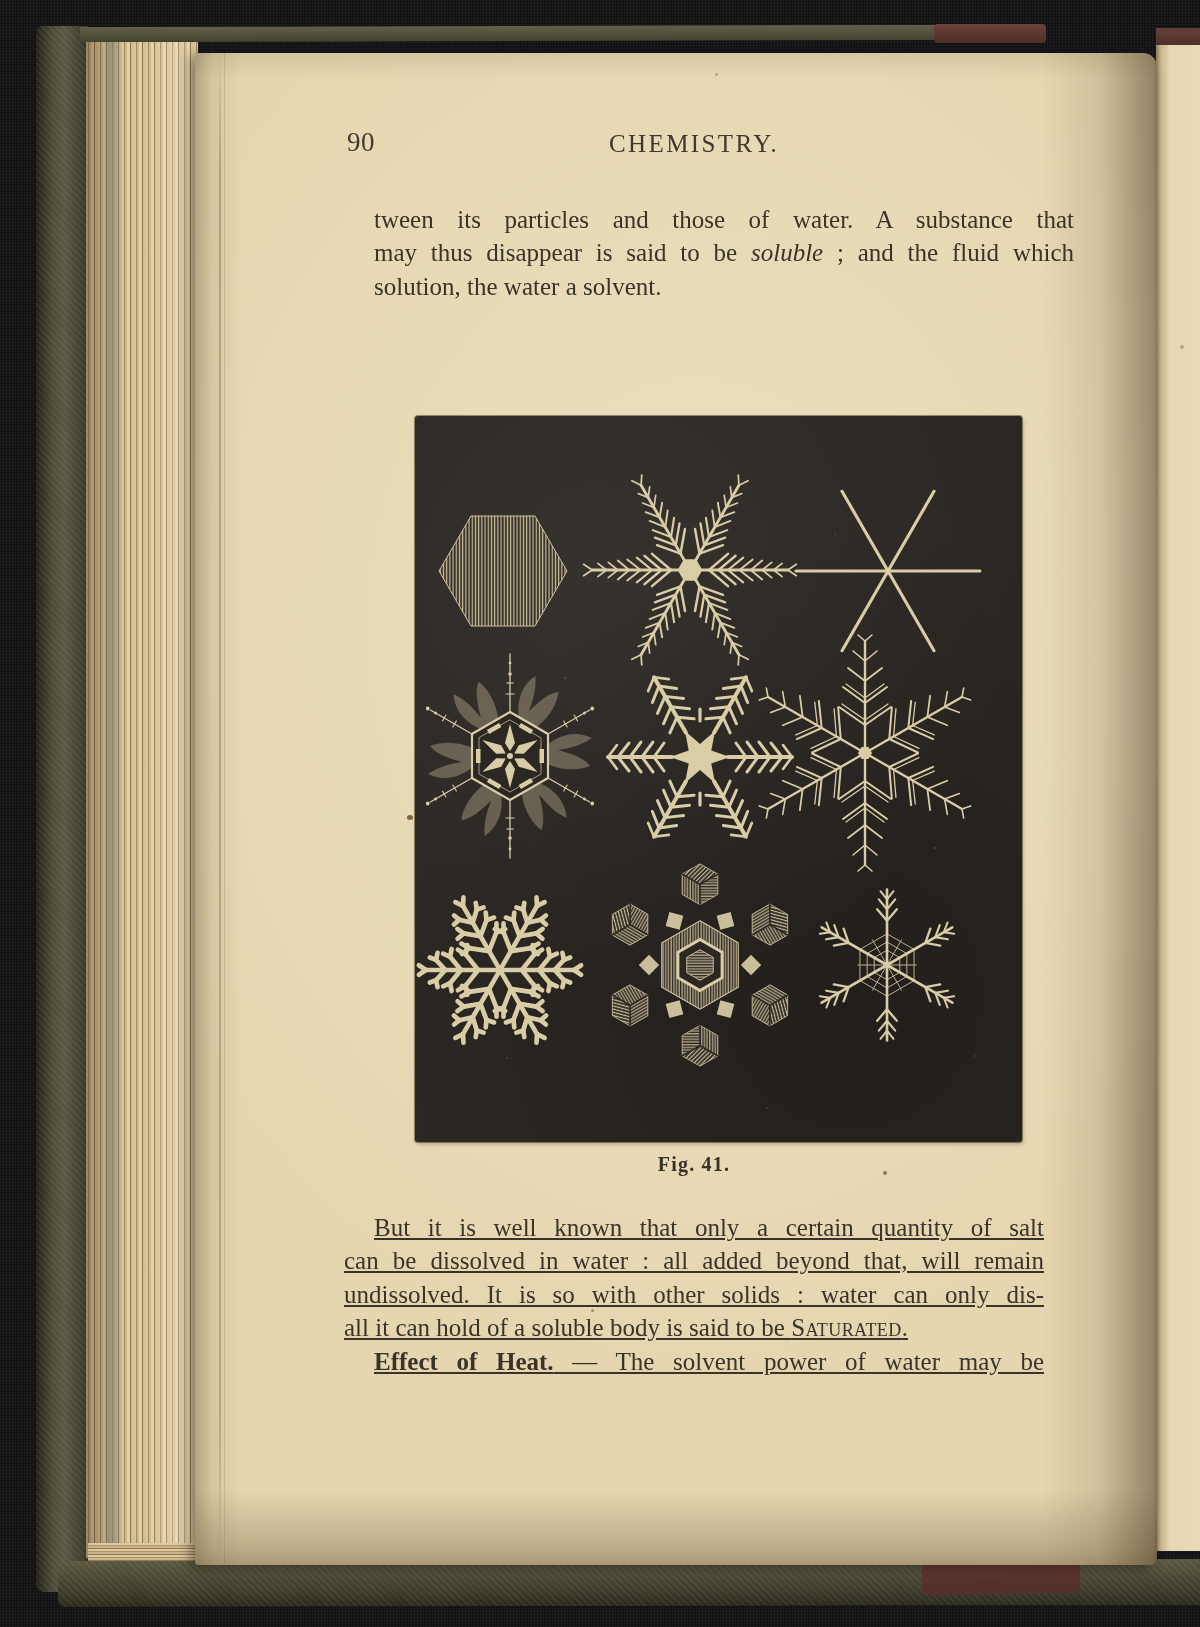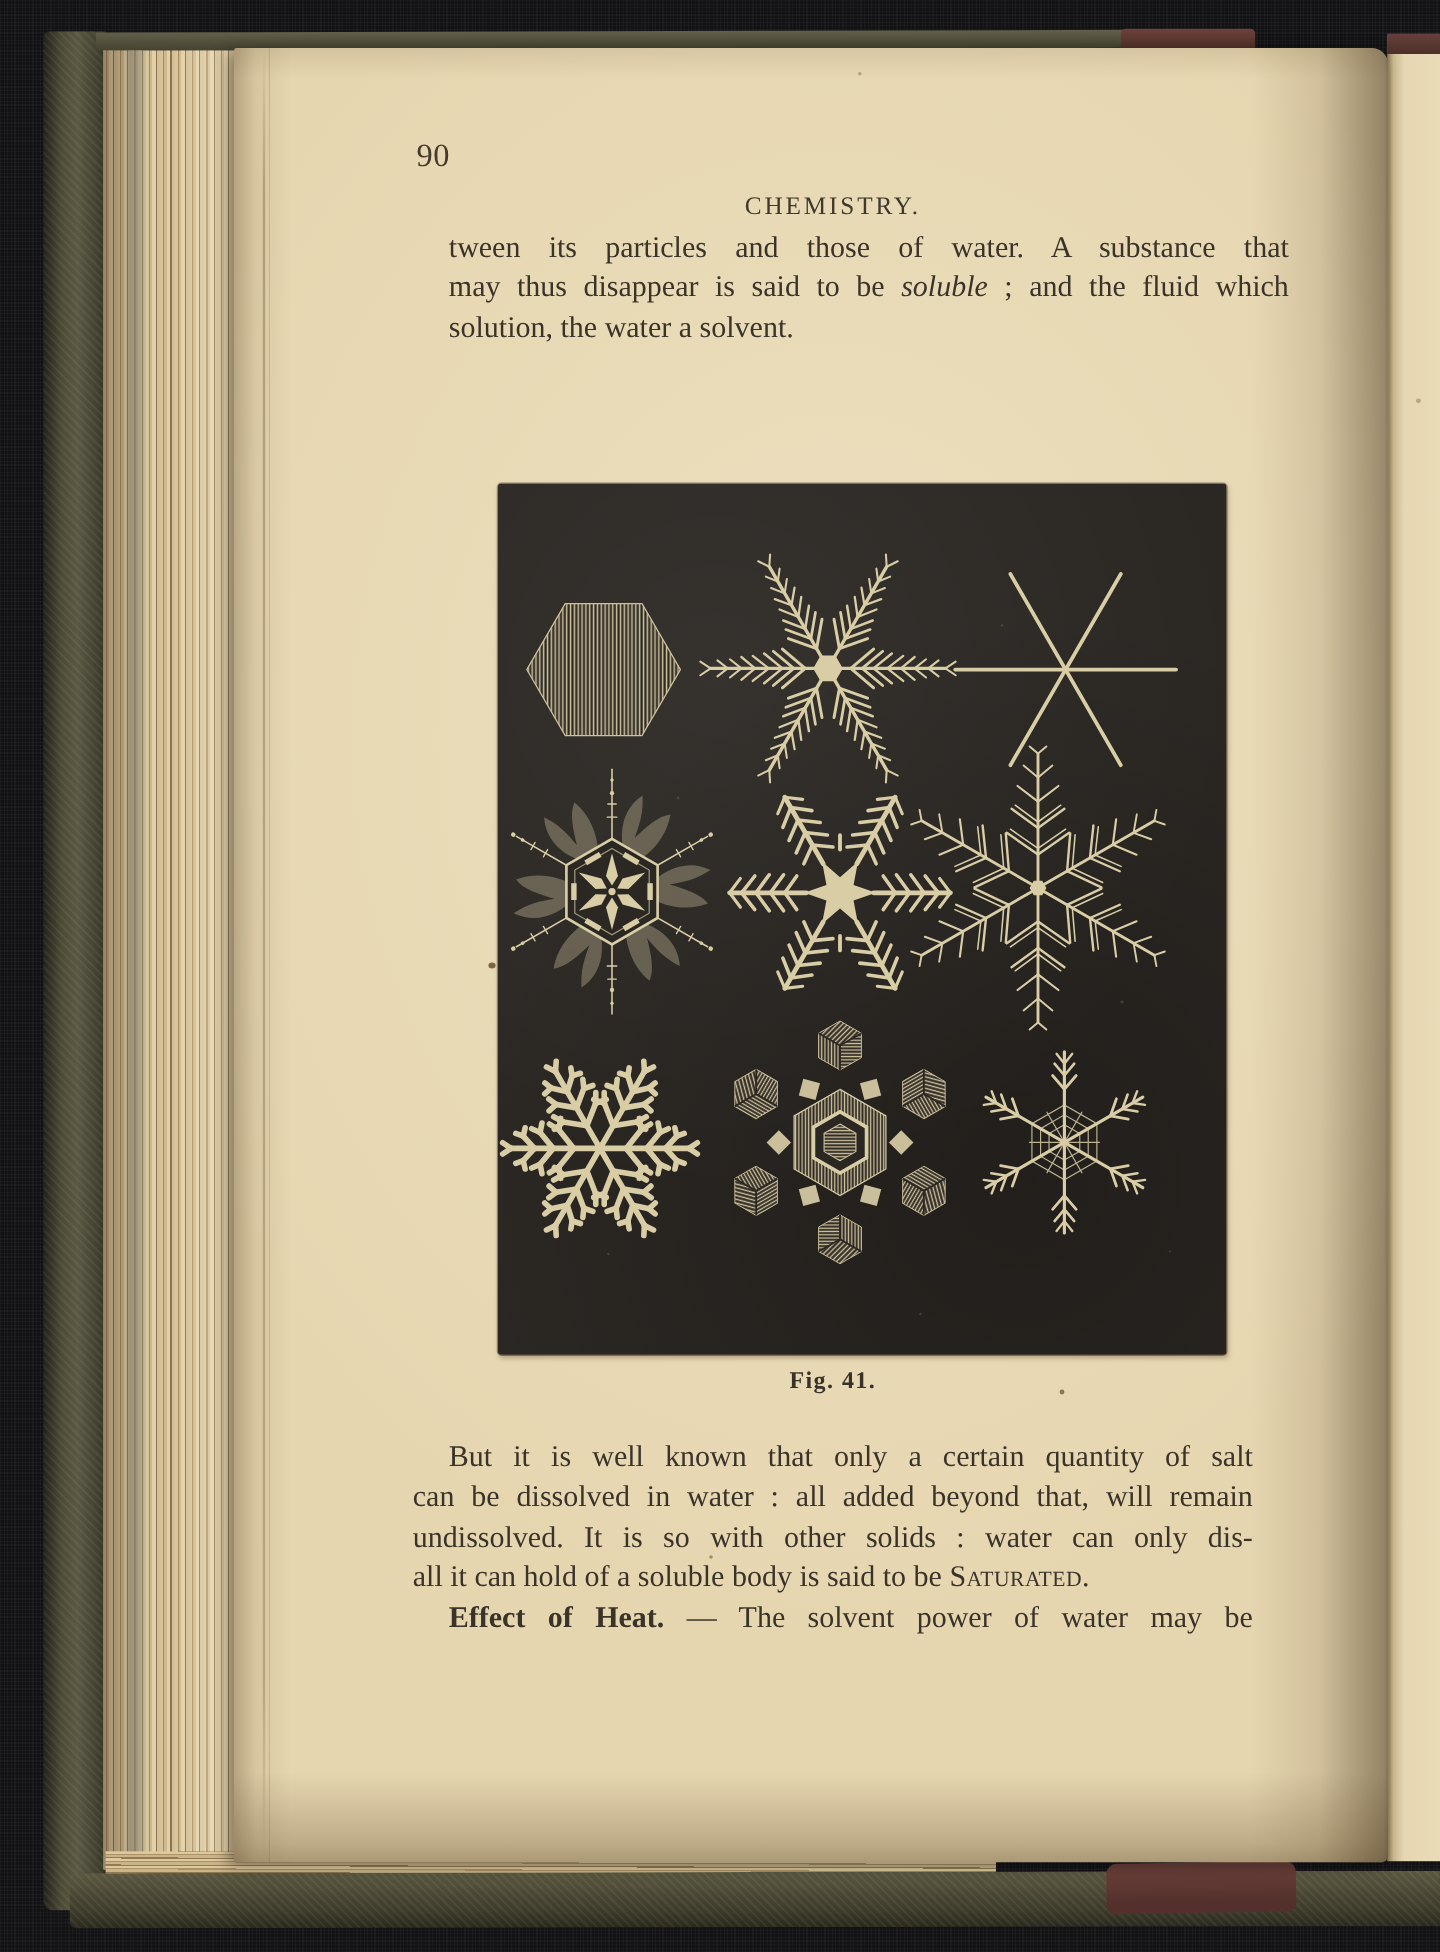--- a/index.html
+++ b/index.html
@@ -36,21 +36,21 @@
     background:
       repeating-linear-gradient(45deg, rgba(255,255,255,.05) 0 2px, rgba(0,0,0,0) 2px 5px),
       linear-gradient(180deg,#5b5840 0,#3c3a29 70%,#2a291d 100%);
     border-radius:6px 0 0 6px;transform:rotate(-.1deg);}
   .leather-bottom{position:absolute;left:922px;top:1552px;width:158px;height:42px;
     background:linear-gradient(180deg,#6e423b 0,#53302c 80%);border-radius:9px 9px 6px 6px;transform:rotate(-1deg);}
   .facing-page{position:absolute;left:1156px;top:30px;width:44px;height:1521px;
     background:linear-gradient(90deg,#8e7b57 0,#c9b88f 5px,#e6d6b2 14px,#eadbb8 100%);}
   .facing-top-leather{position:absolute;left:1156px;top:28px;width:44px;height:17px;
     background:linear-gradient(180deg,#66403a,#4f2f2a);}
-  .main-page{position:absolute;left:195px;top:40px;width:962px;height:1512px;
+  .main-page{position:absolute;left:195px;top:53px;width:962px;height:1512px;
     border-radius:2px 14px 6px 3px;
     background:
       radial-gradient(90% 70% at 52% 38%, rgba(252,245,225,.30), rgba(252,245,225,0) 70%),
       linear-gradient(90deg, rgba(104,82,48,.38) 0, rgba(104,82,48,.12) 18px, rgba(104,82,48,0) 48px,
         rgba(104,82,48,0) 88%, rgba(110,88,55,.18) 94%, rgba(70,52,28,.50) 99.6%, rgba(50,36,18,.55) 100%),
       linear-gradient(180deg, rgba(120,95,60,.16) 0, rgba(120,95,60,0) 26px,
         rgba(120,95,60,0) 95%, rgba(95,72,40,.30) 99%, rgba(80,60,32,.40) 100%),
       #e6d6b0;
     box-shadow:-5px 3px 12px rgba(0,0,0,.38);}
   .crease{position:absolute;left:24px;top:0;width:2px;height:100%;
@@ -58,25 +58,25 @@
   .crease2{position:absolute;left:29px;top:0;width:1px;height:100%;background:rgba(110,85,50,.18);}
   .stain{position:absolute;border-radius:50%;}
   .s1{left:212px;top:762px;width:6px;height:5px;background:#6d4f2a;opacity:.85;}
   .s2{left:688px;top:1118px;width:4px;height:4px;background:#7a5c34;opacity:.8;}
   .s3{left:396px;top:1256px;width:3px;height:3px;background:#8a6b40;opacity:.7;}
   .s4{left:520px;top:20px;width:3px;height:3px;background:#97825c;opacity:.6;}
   .s5{left:985px;top:292px;width:4px;height:4px;background:#8f7448;opacity:.5;}
 
   .rhead{position:absolute;left:149px;top:74px;width:700px;height:36px;color:#433b2e;}
   .pagenum{position:absolute;left:3px;top:0;font-size:27px;letter-spacing:.5px;}
-  .headtitle{display:block;text-align:center;font-size:21px;letter-spacing:2.4px;padding-top:3px;color:#3f382c;margin-top:42px;}
+  .headtitle{display:block;text-align:center;font-size:25px;letter-spacing:2.4px;padding-top:3px;color:#3f382c;}
 
   .tcol{position:absolute;left:149px;width:700px;color:#3a332a;font-size:25px;line-height:33.4px;}
   .p1{top:150px;margin-left:30px;}
-  .p2{top:1158px;}
+  .p2{top:1158px;text-decoration:underline;}
   .tline{white-space:nowrap;}
   .j{text-align:justify;text-align-last:justify;}
   .ind{text-indent:30px;}
   .sc{font-variant:small-caps;letter-spacing:.4px;}
   .it{font-style:italic;}
   .b{font-weight:bold;}
 
   .fcaption{position:absolute;left:149px;top:1100px;width:700px;text-align:center;
     font-weight:bold;font-size:20px;letter-spacing:1.2px;color:#39322a;}
 

